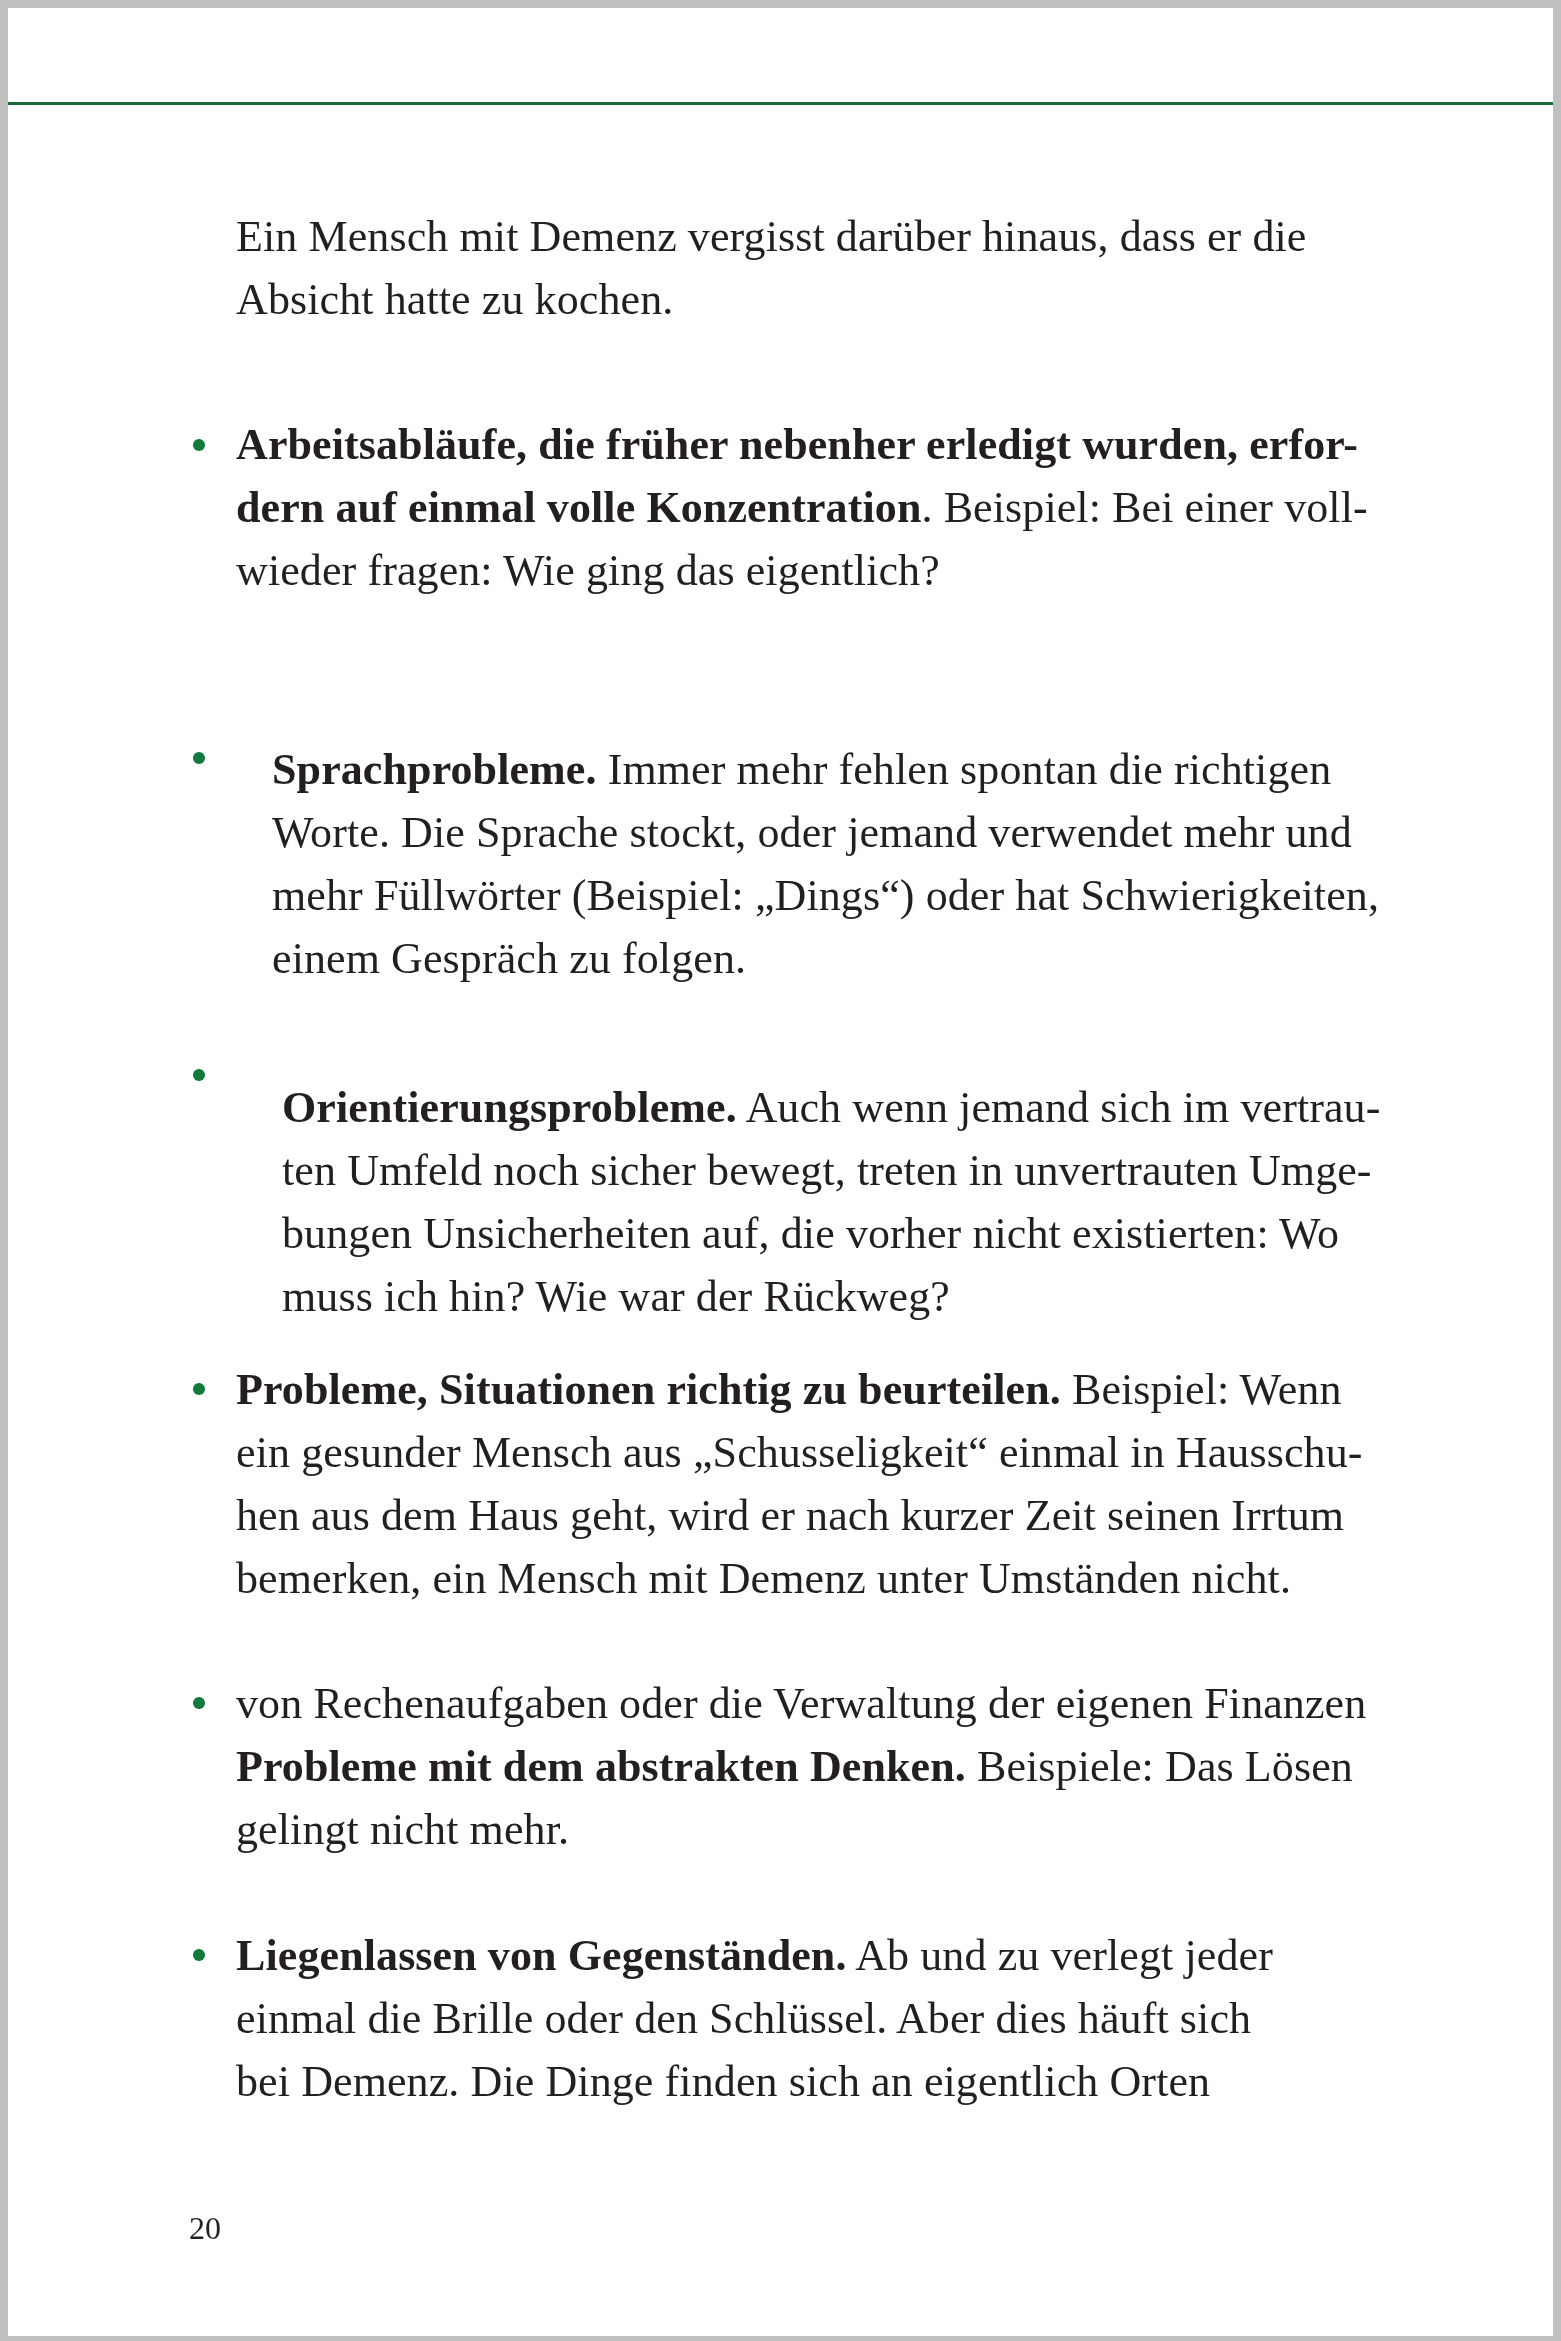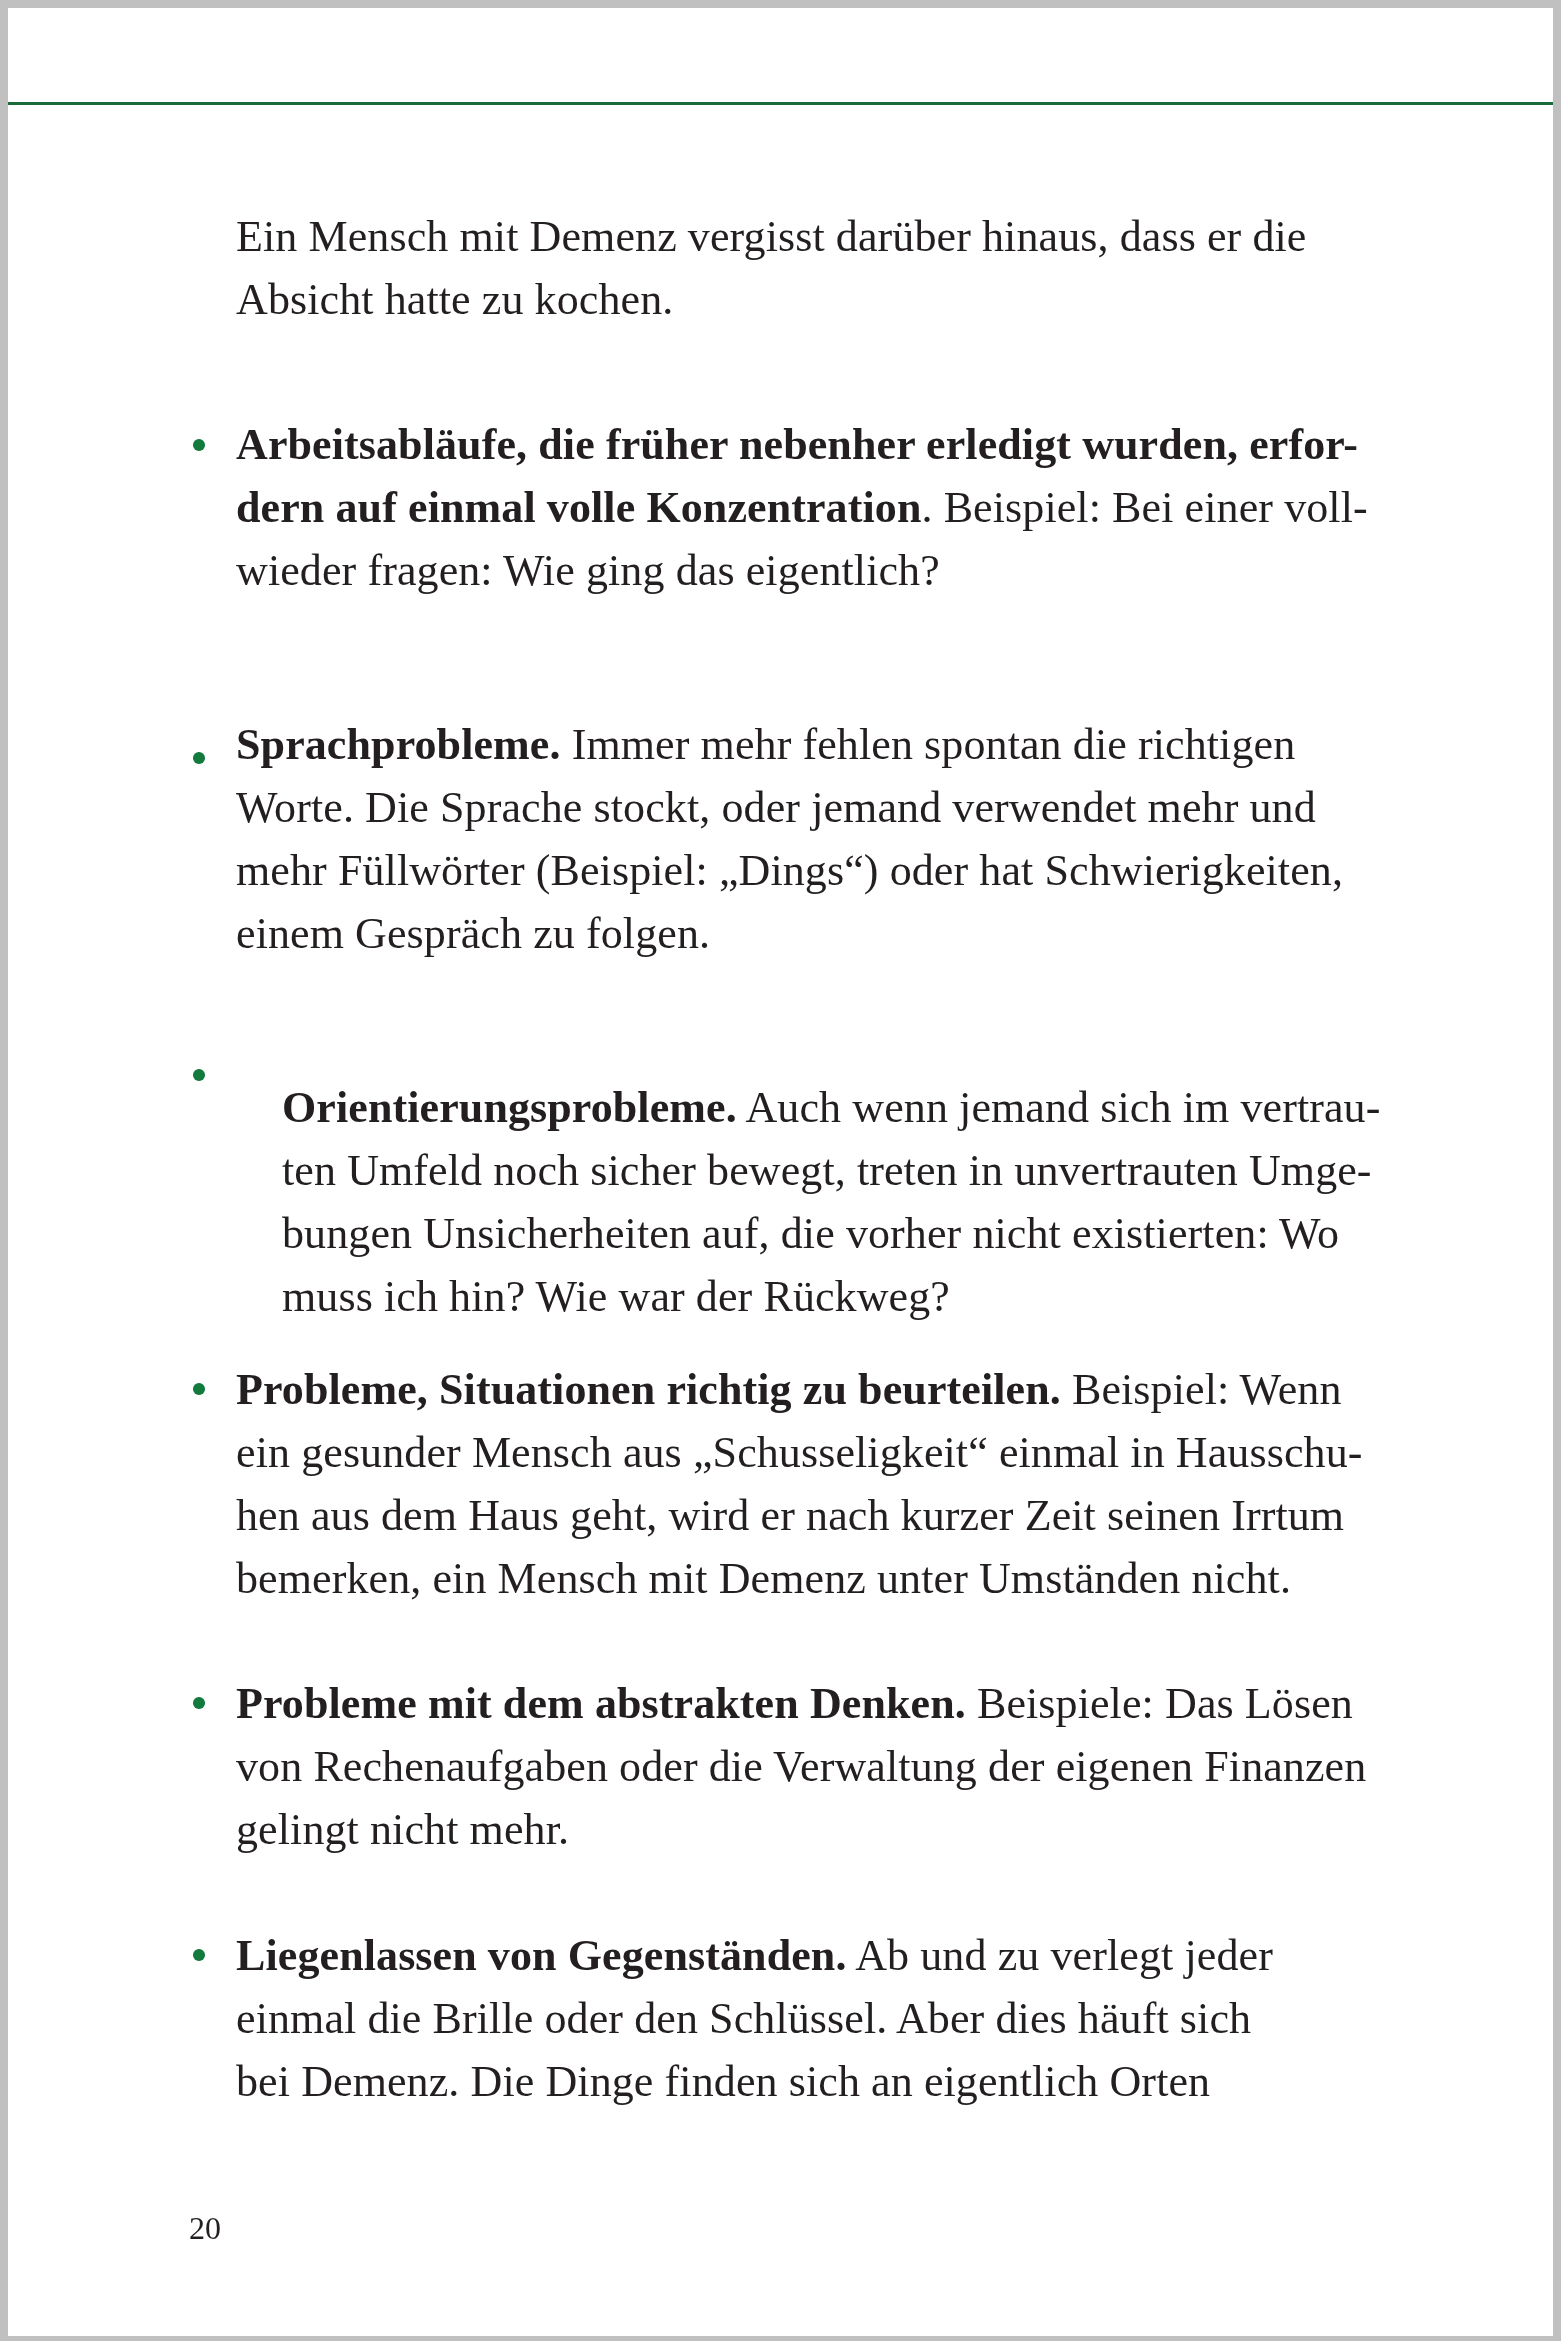--- a/index.html
+++ b/index.html
@@ -44,21 +44,21 @@
 </div>
 
 <div class="bullet" style="top: 439px; background: rgb(17, 122, 60);"></div>
 <div class="block" style="top:413px;">
   <div class="line"><b>Arbeitsabläufe, die früher nebenher erledigt wurden, erfor-</b></div>
   <div class="line"><b>dern auf einmal volle Konzentration</b><span>. Beispiel: Bei einer voll-</span></div>
   <div class="line">wieder fragen: Wie ging das eigentlich?</div>
 </div>
 
 <div class="bullet" style="top: 752px; background: rgb(17, 122, 60);"></div>
-<div class="block" style="top:713px;">
+<div class="block" style="top:738px;margin-left:36px;">
   <div class="line"><b>Sprachprobleme.</b><span style="white-space:pre;"> Immer mehr fehlen spontan die richtigen</span></div>
   <div class="line">Worte. Die Sprache stockt, oder jemand verwendet mehr und</div>
   <div class="line">mehr Füllwörter (Beispiel: „Dings“) oder hat Schwierigkeiten,</div>
   <div class="line">einem Gespräch zu folgen.</div>
 </div>
 
 <div class="bullet" style="top: 1069px; background: rgb(17, 122, 60);"></div>
 <div class="block" style="top:1076px;margin-left:46px;">
   <div class="line"><b>Orientierungsprobleme.</b><span style="white-space:pre;"> Auch wenn jemand sich im vertrau-</span></div>
   <div class="line">ten Umfeld noch sicher bewegt, treten in unvertrauten Umge-</div>
@@ -69,22 +69,22 @@
 <div class="bullet" style="top: 1383px; background: rgb(17, 122, 60);"></div>
 <div class="block" style="top:1358px;">
   <div class="line"><b>Probleme, Situationen richtig zu beurteilen.</b><span style="white-space:pre;"> Beispiel: Wenn</span></div>
   <div class="line">ein gesunder Mensch aus „Schusseligkeit“ einmal in Hausschu-</div>
   <div class="line">hen aus dem Haus geht, wird er nach kurzer Zeit seinen Irrtum</div>
   <div class="line">bemerken, ein Mensch mit Demenz unter Umständen nicht.</div>
 </div>
 
 <div class="bullet" style="top: 1697px; background: rgb(17, 122, 60);"></div>
 <div class="block" style="top:1672px;">
+  <div class="line">von Rechenaufgaben oder die Verwaltung der eigenen Finanzen</div>
   <div class="line"><b>Probleme mit dem abstrakten Denken.</b><span style="white-space:pre;"> Beispiele: Das Lösen</span></div>
-  <div class="line">von Rechenaufgaben oder die Verwaltung der eigenen Finanzen</div>
   <div class="line">gelingt nicht mehr.</div>
 </div>
 
 <div class="bullet" style="top: 1949px; background: rgb(17, 122, 60);"></div>
 <div class="block" style="top:1924px;">
   <div class="line"><b>Liegenlassen von Gegenständen.</b><span style="white-space:pre;"> Ab und zu verlegt jeder</span></div>
   <div class="line">einmal die Brille oder den Schlüssel. Aber dies häuft sich</div>
   <div class="line">bei Demenz. Die Dinge finden sich an eigentlich Orten</div>
 </div>
 

